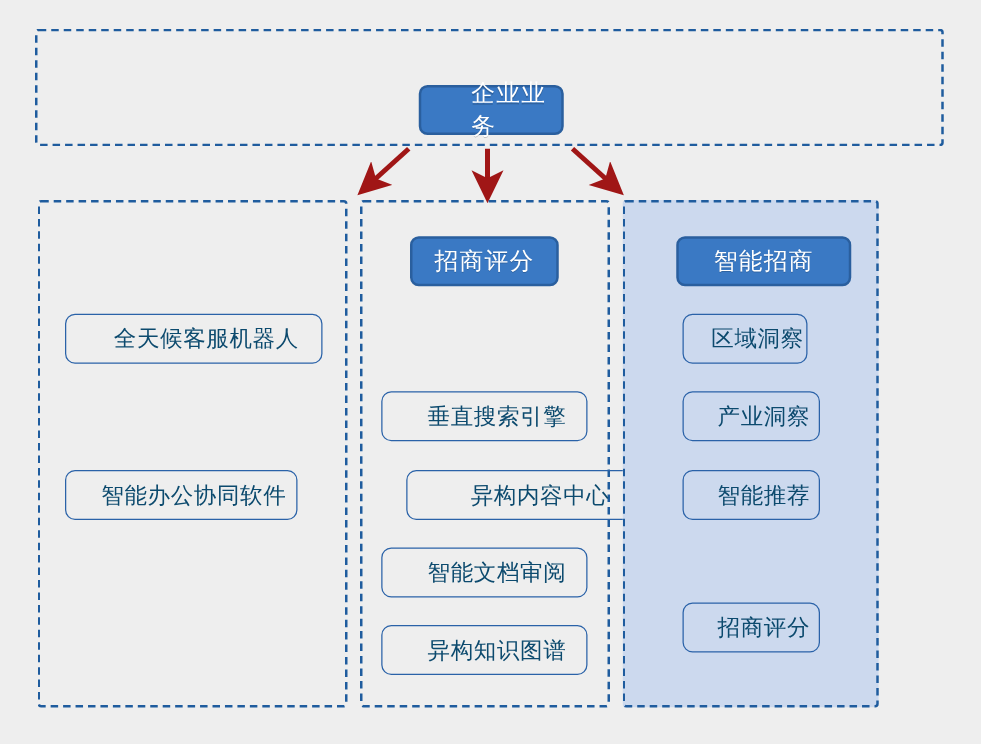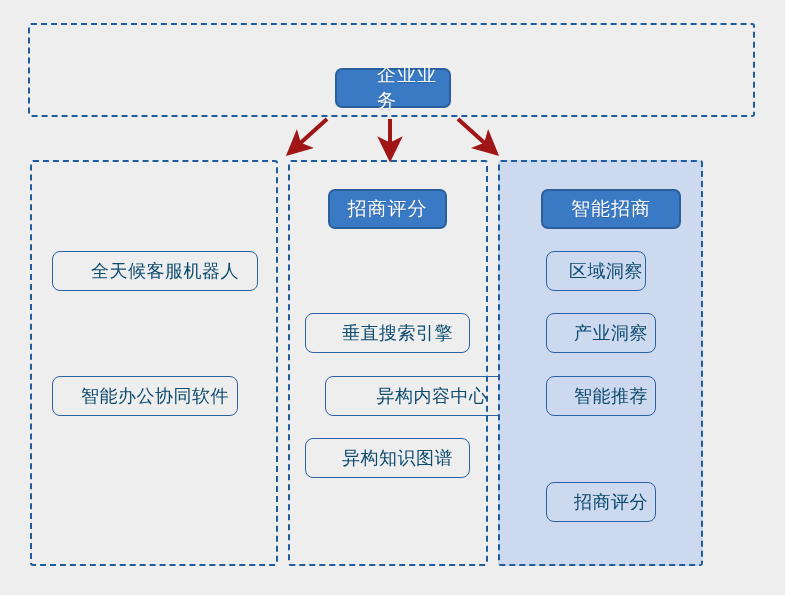--- a/index.html
+++ b/index.html
@@ -142,21 +142,22 @@
   </svg>
 
   <div class="group" id="col-group-1"></div>
   <div class="item" id="c1-i0">全天候客服机器人</div>
   <div class="item" id="c1-i2">智能办公协同软件</div>
 
   <div class="group" id="col-group-2"></div>
   <div class="chip" id="chip-col2">招商评分</div>
   <div class="item" id="c2-i1">垂直搜索引擎</div>
   <div class="item" id="c2-i2">异构内容中心</div>
-  <div class="item" id="c2-i3">异构知识图谱</div>
+  <div class="item" id="c2-i3">智能文档审阅</div>
+  <div class="item" id="c2-i4">异构知识图谱</div>
 
   <div class="group" id="col-group-3"></div>
   <div class="chip" id="chip-col3">智能招商</div>
   <div class="item" id="c3-i0">区域洞察</div>
   <div class="item" id="c3-i2">智能推荐</div>
   <div class="item" id="c3-i1">产业洞察</div>
   <div class="item" id="c3-i3">招商评分</div>
 
 </div>
 

